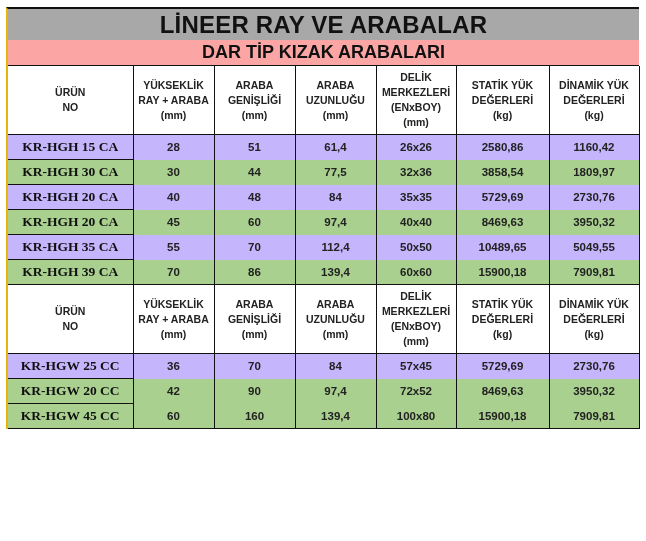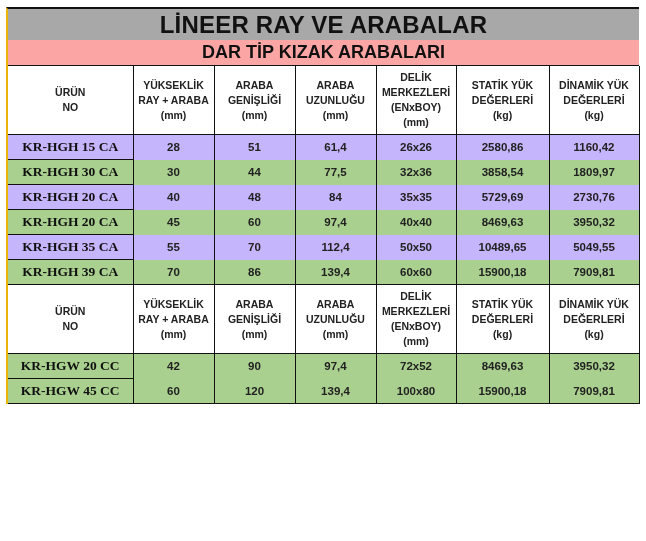--- a/index.html
+++ b/index.html
@@ -206,33 +206,42 @@
               <span class="hline">(kg)</span>
             </th>
             <th>
               <span class="hline">DİNAMİK YÜK</span>
               <span class="hline">DEĞERLERİ</span>
               <span class="hline">(kg)</span>
             </th>
           </tr>
         </thead>
       <tbody>
+          <tr class="light">
+            <td class="prod">KR-HGW 25 CC</td>
+            <td>36</td>
+            <td>70</td>
+            <td>84</td>
+            <td>57x45</td>
+            <td>5729,69</td>
+            <td>2730,76</td>
+          </tr>
           <tr class="green">
             <td class="prod">KR-HGW 20 CC</td>
             <td>42</td>
             <td>90</td>
             <td>97,4</td>
             <td>72x52</td>
             <td>8469,63</td>
             <td>3950,32</td>
           </tr>
           <tr class="green">
             <td class="prod">KR-HGW 45 CC</td>
             <td>60</td>
-            <td>120</td>
+            <td>160</td>
             <td>139,4</td>
             <td>100x80</td>
             <td>15900,18</td>
             <td>7909,81</td>
           </tr>
         </tbody>
     </table>
   </div>
 </div>
 

